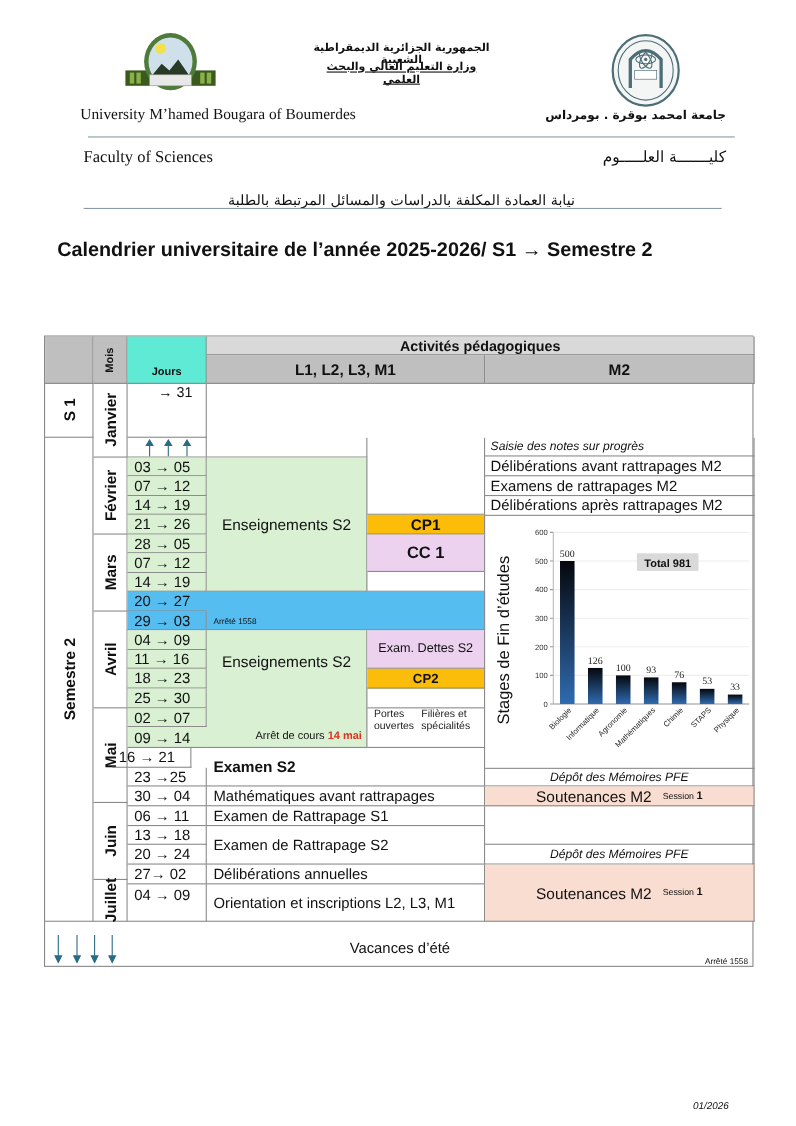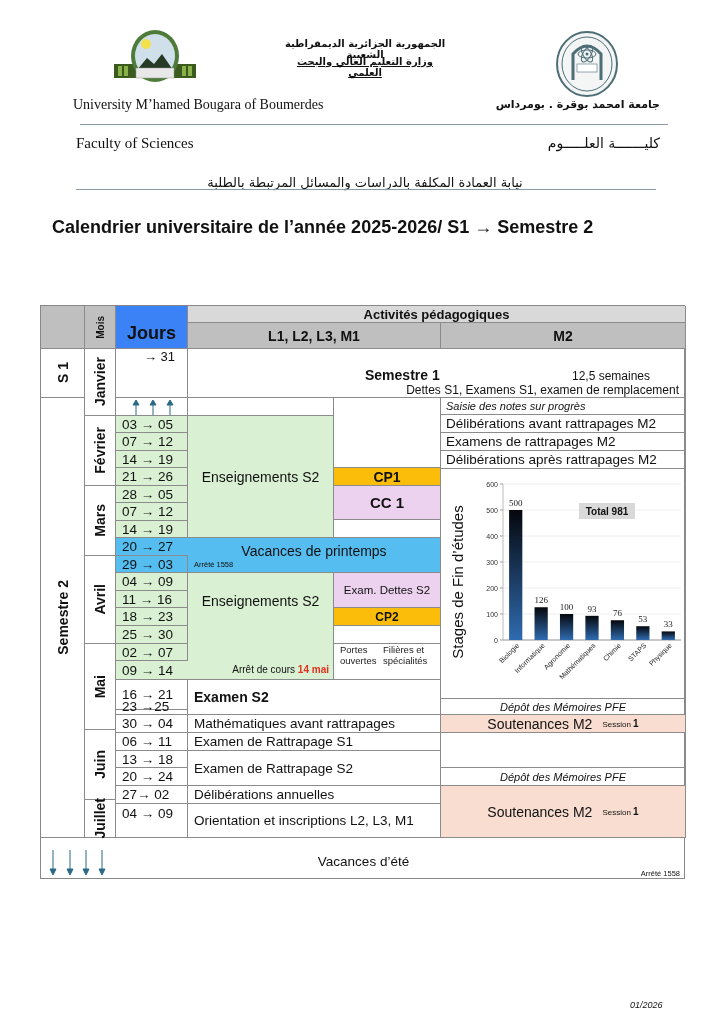--- a/index.html
+++ b/index.html
@@ -76,21 +76,21 @@
 <div class="hline" style="left:76px; top:189px; width:580px;"></div>
 
 <div class="abs" style="left:52px; top:217px; font-size:18px; font-weight:bold; white-space:nowrap;">Calendrier universitaire de l’année 2025-2026/ S1 → Semestre 2</div>
 
 <div class="t" style="left:40px; top:305px; width:645px; height:574px;">
 
   <div class="cell hdr2" style="left:0; top:0; width:44px; height:43px;"></div>
   <div class="cell hdr2" style="left:44px; top:0; width:31px; height:43px;">
     <span class="vert" style="font-size:10px;">Mois</span>
   </div>
-  <div class="cell" style="left:75px; top:0; width:72px; height:43px; background:#3b82f6; font-weight:bold; font-size:18px; align-items:flex-end; padding-bottom:4px;">Jours</div>
+  <div class="cell" style="left:75px; top:0; width:72px; height:43px; background:#5eead4; font-weight:bold; font-size:10px; align-items:flex-end; padding-bottom:4px;">Jours</div>
   <div class="cell hdr1" style="left:147px; top:0; width:498px; height:17px; font-size:13px;">Activités pédagogiques</div>
   <div class="cell hdr2" style="left:147px; top:17px; width:253px; height:26px; font-size:14px;">L1, L2, L3, M1</div>
   <div class="cell hdr2" style="left:400px; top:17px; width:245px; height:26px; font-size:14px;">M2</div>
 
   <div class="cell" style="left:0; top:43px; width:44px; height:49px;">
     <span class="vert" style="font-size:14px;">S 1</span>
   </div>
 
   <div class="cell" style="left:0; top:92px; width:44px; height:440px;">
     <span class="vert" style="font-size:14px;">Semestre 2</span>
@@ -143,46 +143,40 @@
   <div class="cell blue jour" style="left:75px; top:232px; width:93px; height:18px;">20 → 27</div>
 
   <div class="cell blue jour" style="left:75px; top:250px; width:72px; height:17px;">29 → 03</div>
   <div class="cell green jour" style="left:75px; top:267px; width:72px; height:18px;">04 → 09</div>
   <div class="cell green jour" style="left:75px; top:285px; width:72px; height:17px;">11 → 16</div>
   <div class="cell green jour" style="left:75px; top:302px; width:72px; height:18px;">18 → 23</div>
   <div class="cell green jour" style="left:75px; top:320px; width:72px; height:18px;">25 → 30</div>
 
   <div class="cell green jour" style="left:75px; top:338px; width:72px; height:17px;">02 → 07</div>
   <div class="cell green jour" style="left:75px; top:355px; width:80px; height:19px;">09 → 14</div>
-  <div class="cell jour" style="left:75px; top:374px; width:72px; height:30px;">16 → 21</div>
+  <div class="cell jour" style="left:61px; top:374px; width:72px; height:18px;">16 → 21</div>
   <div class="cell jour" style="left:75px; top:392px; width:72px; height:17px;">23 →25</div>
 
   <div class="cell jour" style="left:75px; top:409px; width:72px; height:18px;">30 → 04</div>
   <div class="cell jour" style="left:75px; top:427px; width:72px; height:18px;">06 → 11</div>
   <div class="cell jour" style="left:75px; top:445px; width:72px; height:17px;">13 → 18</div>
   <div class="cell jour" style="left:75px; top:462px; width:72px; height:18px;">20 → 24</div>
 
   <div class="cell jour" style="left:75px; top:480px; width:72px; height:18px;">27→ 02</div>
   <div class="cell jour" style="left:75px; top:498px; width:72px; height:34px; align-items:flex-start; padding-top:2px;">04 → 09</div>
 
-  <div class="cell" style="left:147px; top:43px; width:498px; height:49px; display:block;">
-    <span class="abs" style="left:177px; top:18px; font-weight:bold; font-size:14px;">Semestre 1</span>
-    <span class="abs" style="left:384px; top:20px; font-size:12px;">12,5 semaines</span>
-    <span class="abs" style="right:6px; top:34px; font-size:12px;">Dettes S1, Examens S1, examen de remplacement</span>
-  </div>
 
   <div class="cell" style="left:147px; top:92px; width:146px; height:18px;"></div>
   <div class="cell green" style="left:147px; top:110px; width:146px; height:122px; font-size:14px;">Enseignements S2</div>
   <div class="cell" style="left:293px; top:92px; width:107px; height:70px;"></div>
   <div class="cell yellow" style="left:293px; top:162px; width:107px; height:18px; font-size:14px;">CP1</div>
   <div class="cell pink" style="left:293px; top:180px; width:107px; height:34px; font-size:15px; font-weight:bold;">CC 1</div>
   <div class="cell" style="left:293px; top:214px; width:107px; height:18px;"></div>
 
   <div class="cell blue" style="left:147px; top:232px; width:253px; height:35px; display:block;">
-    <span class="abs" style="left:0; right:0; top:5px; text-align:center; font-size:14px;">Vacances de printemps</span>
     <span class="abs" style="left:6px; top:22px; font-size:7.5px;">Arrêté 1558</span>
   </div>
 
   <div class="cell green" style="left:147px; top:267px; width:146px; height:107px; display:block;">
     <span class="abs" style="left:0; right:0; top:20px; text-align:center; font-size:14px;">Enseignements S2</span>
     <span class="abs" style="right:4px; bottom:4px; font-size:10px;"><span>Arrêt de cours </span><span style="color:#e0301e; font-weight:bold;">14 mai</span></span>
   </div>
   <div class="cell pink" style="left:293px; top:267px; width:107px; height:35px; font-size:11.5px;">Exam. Dettes S2</div>
   <div class="cell yellow" style="left:293px; top:302px; width:107px; height:18px; font-size:12px;">CP2</div>
   <div class="cell" style="left:293px; top:320px; width:107px; height:18px;"></div>

